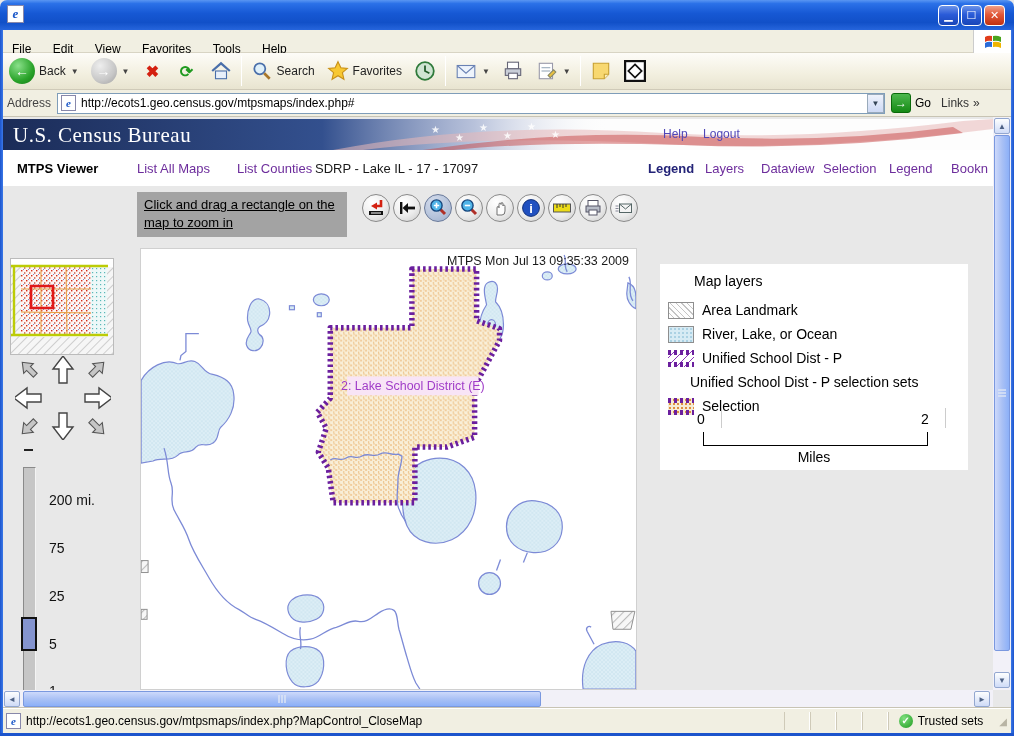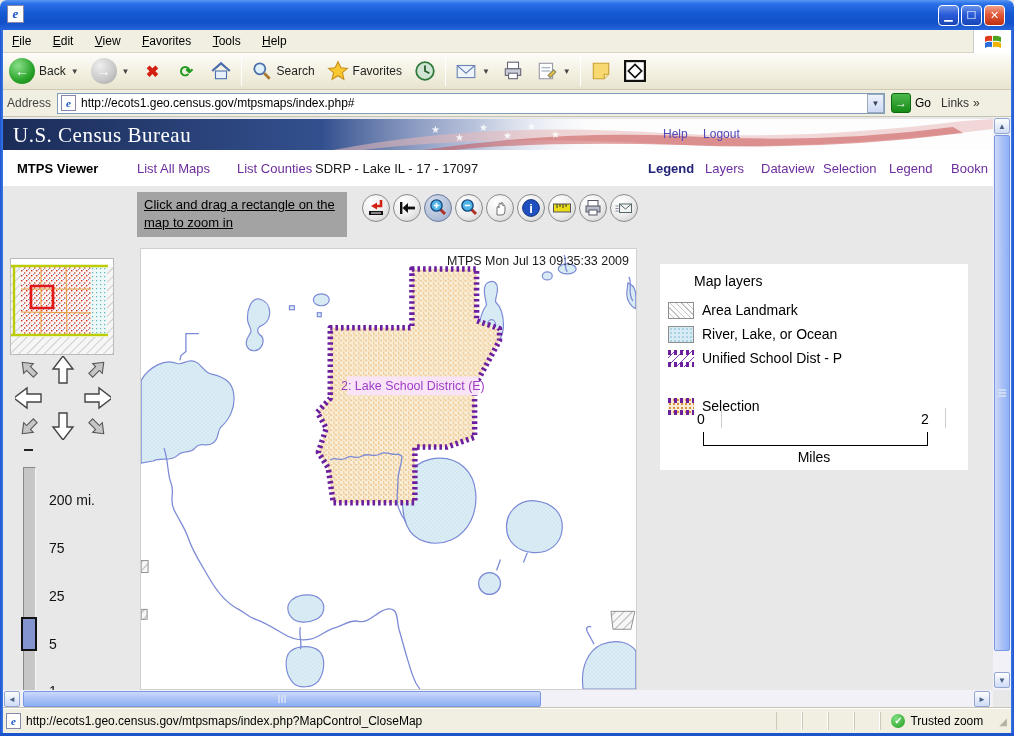--- a/index.html
+++ b/index.html
@@ -21,21 +21,21 @@
   .capbtn{position:absolute;top:5px;width:21px;height:21px;border-radius:4px;
     border:1px solid #fff;color:#fff;font-size:11px;line-height:19px;text-align:center;
     background:linear-gradient(180deg,#6d94e8,#2a5bd8 45%,#1846b8);}
   .capbtn.close{background:linear-gradient(180deg,#f0a088,#e25839 45%,#c03010);}
   #borderL{left:0;top:30px;width:3px;height:706px;background:linear-gradient(90deg,#1c54cc,#3a78e8);}
   #borderR{left:1011px;top:30px;width:3px;height:706px;background:linear-gradient(90deg,#3a78e8,#1c54cc);}
   #borderB{left:0;top:733px;width:1014px;height:3px;background:#1c54cc;}
 
   #menubar{left:3px;top:30px;width:1008px;height:23px;background:#f1efe2;border-bottom:1px solid #d8d4c4;
     font-size:12px;color:#000;}
-  .mi{display:inline-block;padding:4px 9px 3px 9px;}
+  .mi{display:inline-block;padding:12px 9px 3px 9px;}
   .mi::first-letter{text-decoration:underline;}
   #winlogo{left:973px;top:30px;width:38px;height:23px;background:#fff;border-left:1px solid #ccc;}
   .flag{position:absolute;left:10px;top:3px;width:18px;height:17px;}
 
   #toolbar{left:3px;top:53px;width:1008px;height:37px;
     background:linear-gradient(180deg,#fdfcf8,#f2efdf 60%,#e8e4d0);border-bottom:1px solid #cfcaB8;
     display:flex;align-items:center;font-size:12px;color:#222;}
   .tbtn{display:flex;align-items:center;gap:4px;padding:2px 6px;height:32px;}
   .tsep{width:1px;height:30px;background:#cfcab8;margin:0 3px;border-right:1px solid #fff;}
   .circ{width:26px;height:26px;border-radius:50%;display:flex;align-items:center;justify-content:center;}
@@ -519,20 +519,23 @@
         <span>Area Landmark</span>
       </div>
       <div class="lrow" style="top:60px;">
         <span class="sw water"></span>
         <span>River, Lake, or Ocean</span>
       </div>
       <div class="lrow" style="top:84px;">
         <span class="sw comb"></span>
         <span>Unified School Dist - P</span>
       </div>
+      <div class="lrow" style="top:108px;left:30px;">
+        <span>Unified School Dist - P selection sets</span>
+      </div>
       <div class="lrow" style="top:132px;">
         <span class="sw comb sel"></span>
         <span>Selection</span>
       </div>
 
       <span class="scaletick" style="left:61px;top:144px;"></span>
       <span class="scaletick" style="left:285px;top:144px;"></span>
       <span style="position:absolute;left:37px;top:147px;">0</span>
       <span style="position:absolute;left:261px;top:147px;">2</span>
       <span class="sline" style="left:43px;top:168px;width:1px;height:13px;"></span>
@@ -566,21 +569,21 @@
 
   <div id="statusbar" class="abs">
     <span class="docicon">e</span>
     <span style="flex:1;">http://ecots1.geo.census.gov/mtpsmaps/index.php?MapControl_CloseMap</span>
     <span class="spane"></span>
     <span class="spane"></span>
     <span class="spane"></span>
     <span class="spane"></span>
     <span id="zonepane">
       <span class="shield">✓</span>
-      <span>Trusted zoom</span>
+      <span>Trusted sets</span>
     </span>
     <span id="resizegrip">◢</span>
   </div>
 
   <div id="borderL" class="abs"></div>
   <div id="borderR" class="abs"></div>
   <div id="borderB" class="abs"></div>
 </div>
 
 </body></html>

